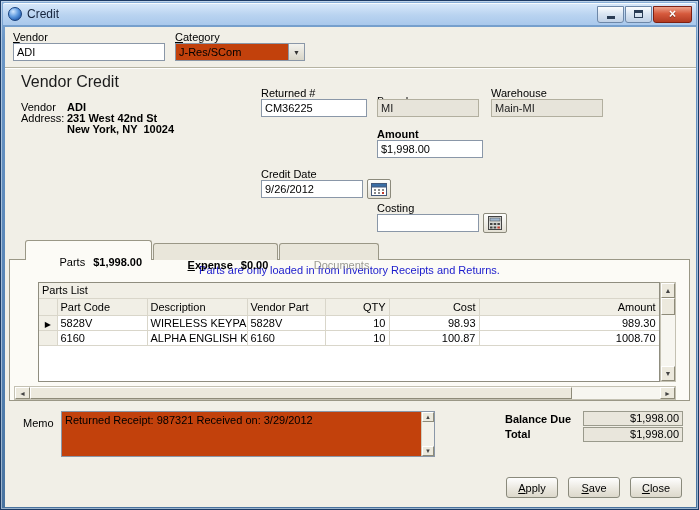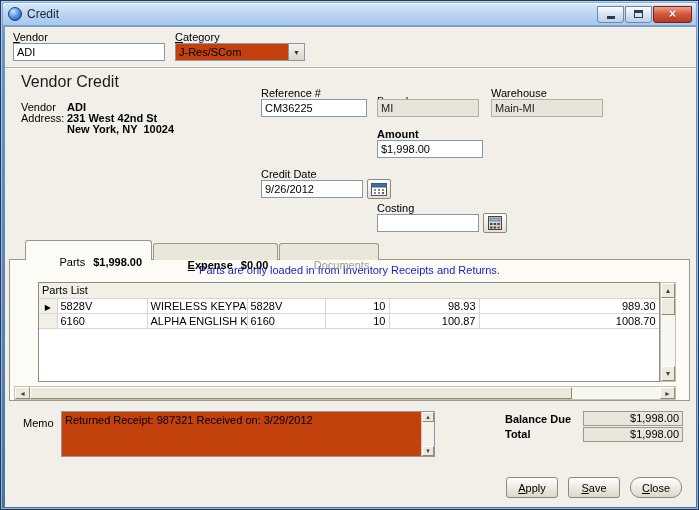--- a/index.html
+++ b/index.html
@@ -132,21 +132,21 @@
     <div class="separator" style="top:40px;"></div>
 
     <div class="heading" style="left:16px;top:46px;">Vendor Credit</div>
 
     <span class="lbl" style="left:16px;top:74px;">Vendor</span>
     <span class="lbl" style="left:16px;top:85px;">Address:</span>
     <span class="lbl bold" style="left:62px;top:74px;">ADI</span>
     <span class="lbl bold" style="left:62px;top:85px;">231 West 42nd St</span>
     <span class="lbl bold" style="left:62px;top:96px;">New York, NY  10024</span>
 
-    <span class="lbl" style="left:256px;top:60px;">Reference #</span>
+    <span class="lbl" style="left:256px;top:60px;">Returned #</span>
     <input class="field" style="left: 256px; top: 72px; width: 106px;" value="CM36225">
 
     <span class="lbl" style="left:372px;top:68px;">Branch</span>
     <input class="field disabled" readonly="" style="left: 372px; top: 72px; width: 102px;" value="MI">
 
     <span class="lbl" style="left:486px;top:60px;">Warehouse</span>
     <input class="field disabled" readonly="" style="left: 486px; top: 72px; width: 112px;" value="Main-MI">
 
     <span class="lbl bold" style="left:372px;top:101px;">Amount</span>
     <input class="field" style="left: 372px; top: 113px; width: 106px;" value="$1,998.00">
@@ -204,20 +204,29 @@
               <col style="width:100px;">
               <col style="width:78px;">
             <col style="width:64px;">
               <col style="width:90px;">
               <col style="width:180px;">
           </colgroup>
           <tbody>
               <tr class="title-row">
             <td colspan="7">Parts List</td>
           </tr>
+          <tr class="hdr-row">
+            <td class="sel"></td>
+            <td>Part Code</td>
+            <td>Description</td>
+            <td>Vendor Part</td>
+            <td class="num">QTY</td>
+            <td class="num">Cost</td>
+            <td class="num">Amount</td>
+          </tr>
           <tr class="data-row">
             <td class="sel"><span class="row-arrow">▶</span></td>
             <td>5828V</td>
             <td>WIRELESS KEYPAD W</td>
             <td>5828V</td>
             <td class="num">10</td>
             <td class="num">98.93</td>
             <td class="num">989.30</td>
           </tr>
           <tr class="data-row">
@@ -271,16 +280,16 @@
       </div>
     </div>
 
     <span class="lbl bold" style="left:500px;top:386px;">Balance Due</span>
     <div class="sum-field" style="left:578px;top:384px;width:100px;">$1,998.00</div>
     <span class="lbl bold" style="left:500px;top:401px;">Total</span>
     <div class="sum-field" style="left:578px;top:400px;width:100px;">$1,998.00</div>
 
     <button class="btn" style="left:501px;top:450px;"><span class="mn">Apply</span></button>
     <button class="btn" style="left:563px;top:450px;"><span class="mn">Save</span></button>
-    <button class="btn" style="left:625px;top:450px;border-radius:10px;"><span class="mn">Close</span></button>
+    <button class="btn" style="left:625px;top:450px;"><span class="mn">Close</span></button>
 
   </div>
 </div>
 
 </body></html>

